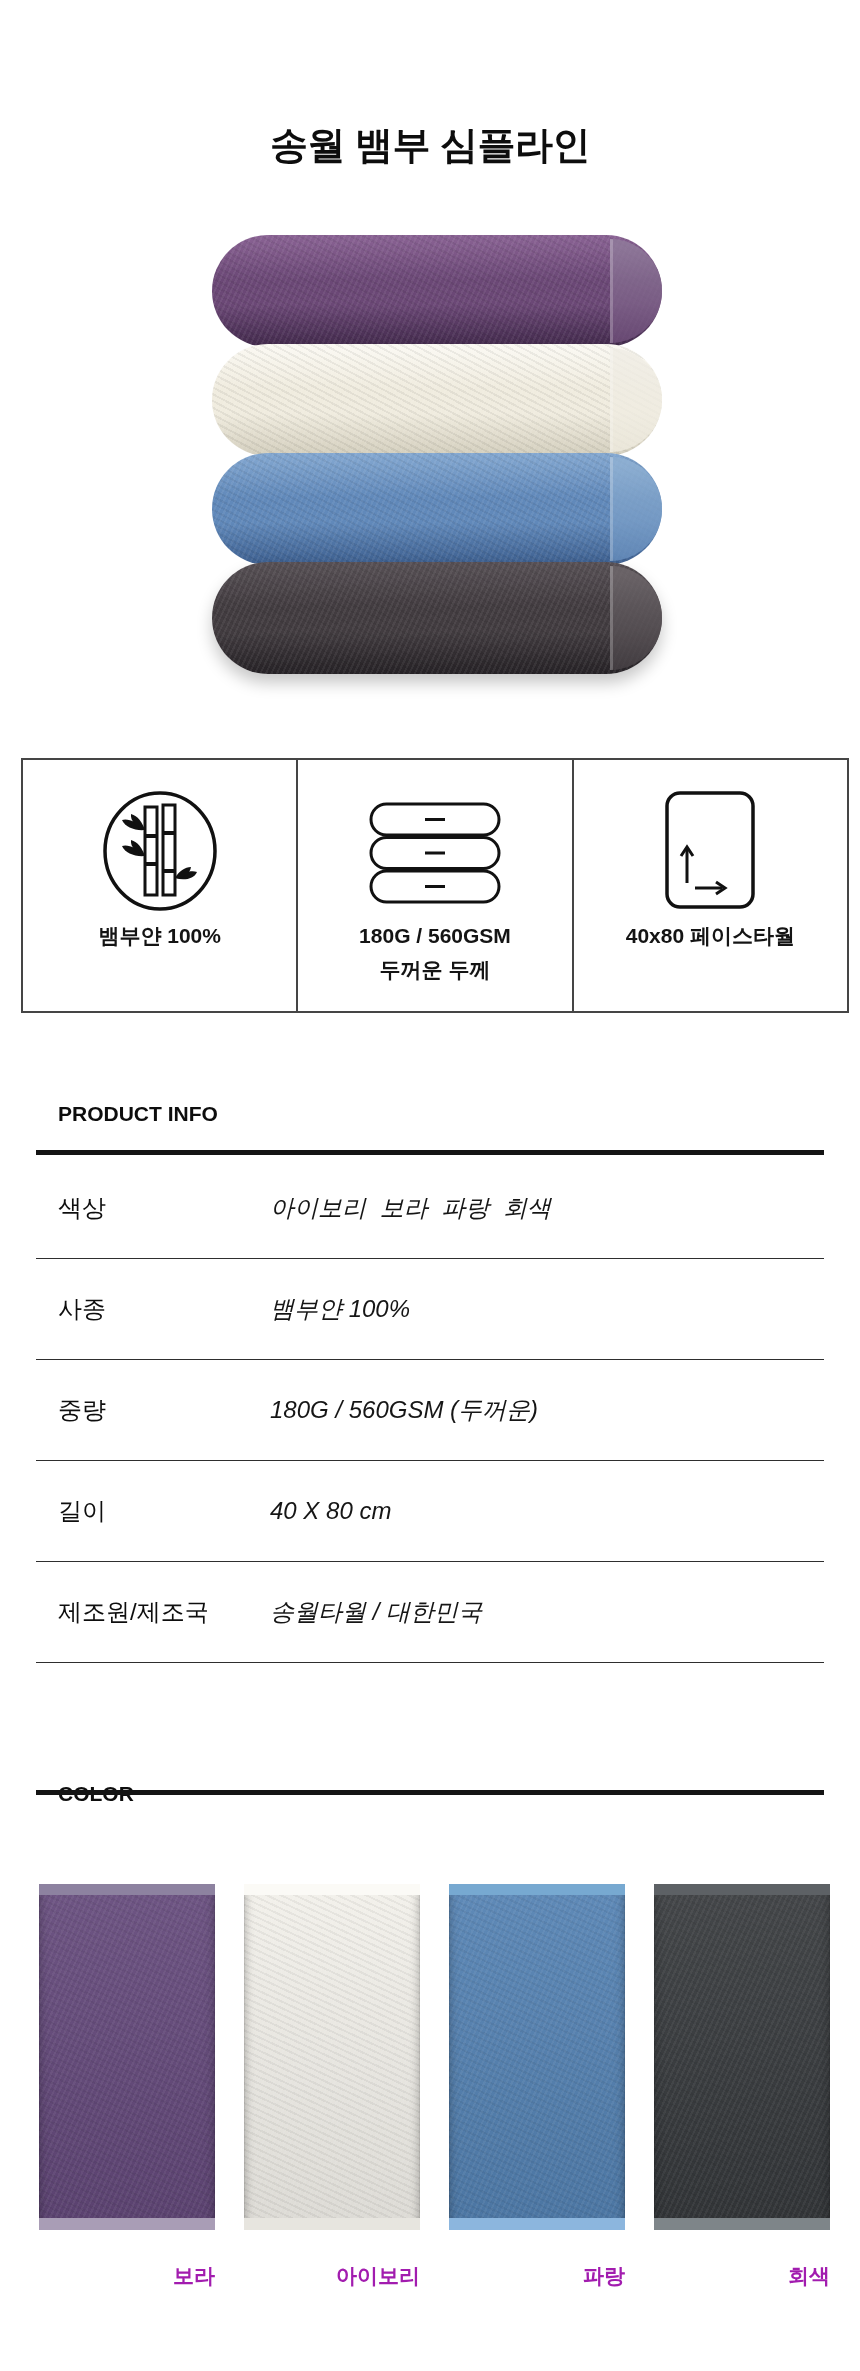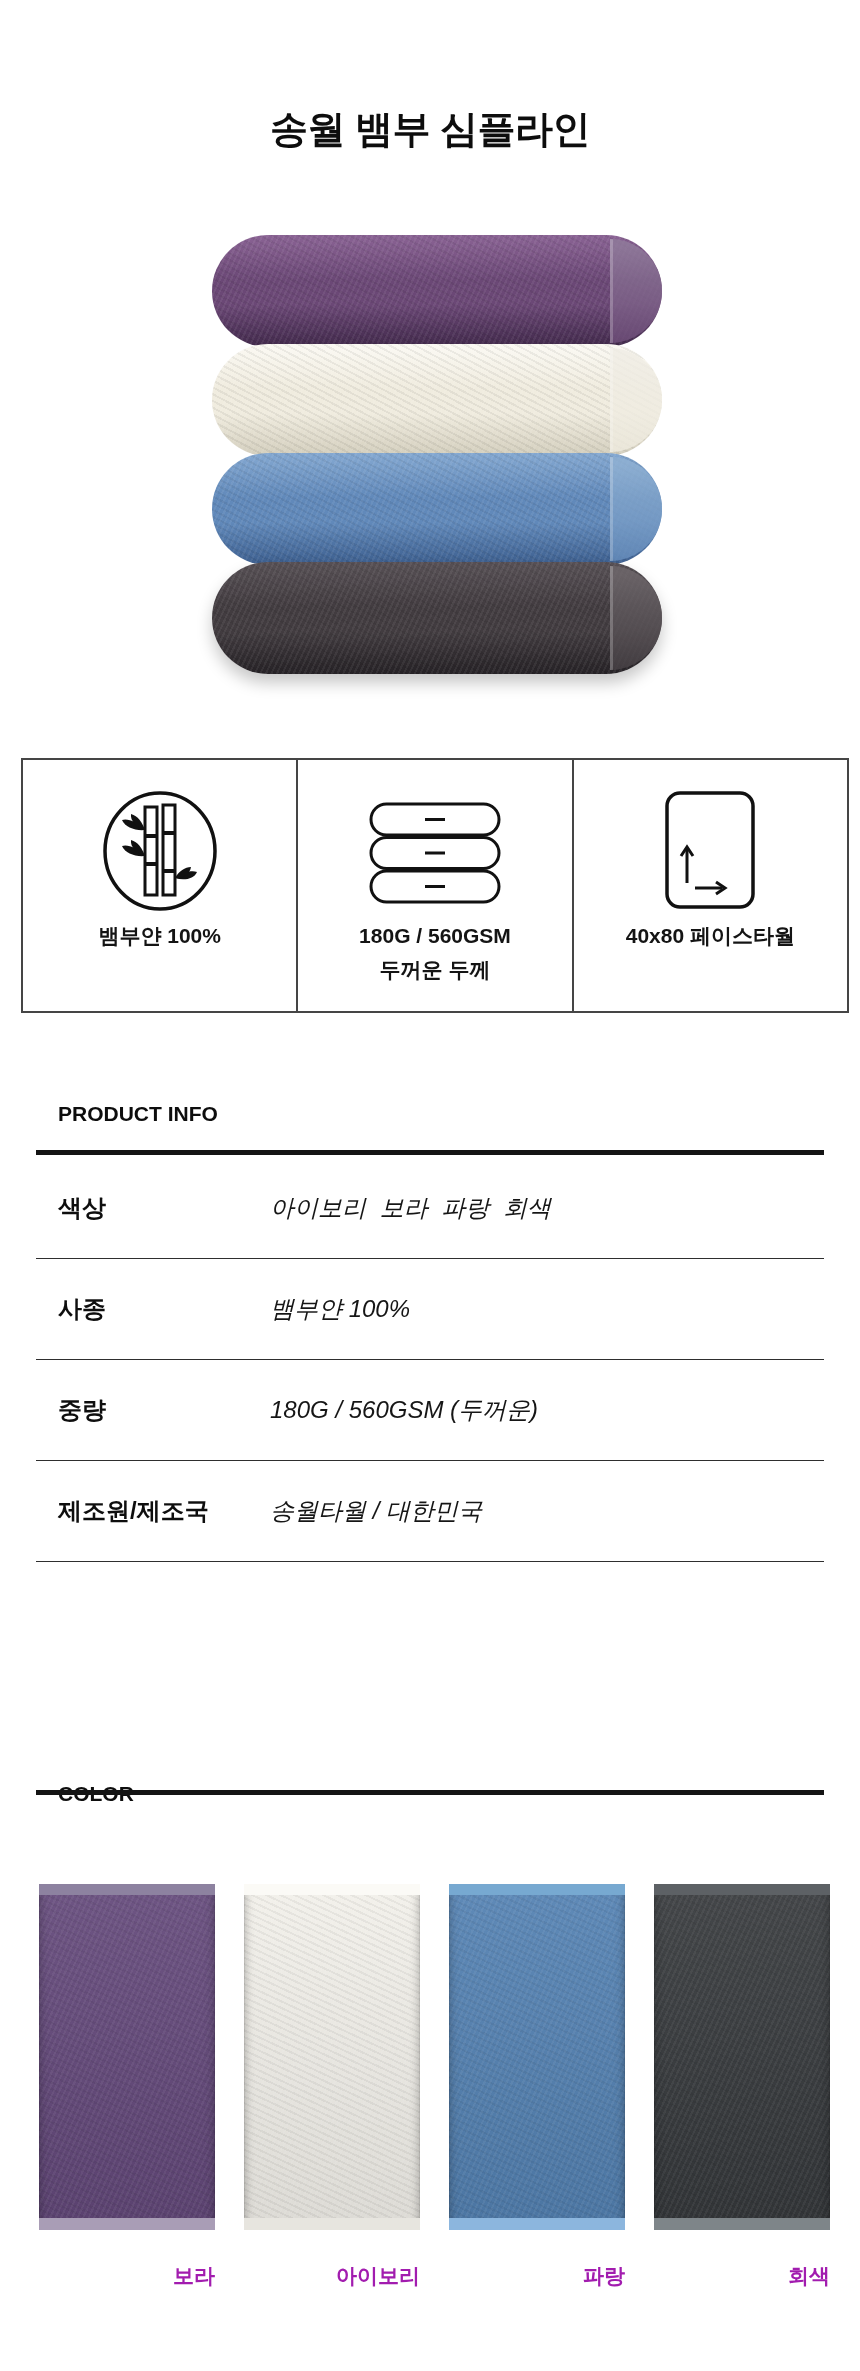--- a/index.html
+++ b/index.html
@@ -4,21 +4,21 @@
 <style>
   html,body{margin:0;padding:0;}
   body{
     width:860px;height:2371px;background:#ffffff;position:relative;overflow:hidden;
     font-family:"Liberation Sans","DejaVu Sans",sans-serif;color:#111;
   }
   .abs{position:absolute;}
 
   
   .page-title{
-    top:104px;left:0;width:860px;text-align:center;
+    top:120px;left:0;width:860px;text-align:center;
     font-size:38px;font-weight:700;letter-spacing:-0.5px;color:#0d0d0d;
   }
 
   
   .hero{top:235px;left:212px;width:450px;}
   .hero-towel{
     position:relative;height:112px;border-radius:58px;margin-top:-3px;
     background:
       repeating-linear-gradient(115deg, rgba(255,255,255,.06) 0 2px, transparent 2px 5px),
       repeating-linear-gradient(28deg, rgba(0,0,0,.06) 0 2px, transparent 2px 6px),
@@ -53,21 +53,21 @@
   .section-heading{left:58px;font-size:21px;font-weight:800;letter-spacing:0;color:#0d0d0d;}
   .heading-product{top:1102px;}
   .heading-color{top:1782px;text-align:right;}
   .thick-rule{left:36px;width:788px;height:5px;background:#141414;}
   .rule-product{top:1150px;}
   .rule-color{top:1790px;}
 
   
   .info-table{top:1158px;left:36px;width:788px;}
   .info-row{height:100px;display:flex;align-items:center;border-bottom:1px solid #2e2e2e;}
-  .info-label{width:234px;padding-left:22px;box-sizing:border-box;font-size:24px;font-weight:700;color:#0e0e0e;}
+  .info-label{width:234px;padding-left:22px;box-sizing:border-box;font-size:24px;font-weight:400;color:#0e0e0e;}
   .info-value{flex:1;font-size:24px;font-weight:400;color:#161616;font-style:italic;}
   .wide-words{word-spacing:7px;}
 
   
   .swatches{top:1884px;left:39px;width:791px;display:flex;gap:29px;}
   .swatch{
     position:relative;width:176px;height:346px;background:
       repeating-linear-gradient(115deg, rgba(255,255,255,.05) 0 2px, transparent 2px 5px),
       repeating-linear-gradient(25deg, rgba(0,0,0,.05) 0 2px, transparent 2px 6px),
       linear-gradient(180deg, rgba(255,255,255,.07), rgba(0,0,0,.09));
@@ -167,20 +167,24 @@
   </div>
   <div class="info-row">
     <div class="info-label">사종</div>
     <div class="info-value">뱀부얀 100%</div>
   </div>
   <div class="info-row">
     <div class="info-label">중량</div>
     <div class="info-value">180G / 560GSM (두꺼운)</div>
   </div>
   <div class="info-row">
+    <div class="info-label">길이</div>
+    <div class="info-value">40 X 80 cm</div>
+  </div>
+  <div class="info-row">
     <div class="info-label">제조원/제조국</div>
     <div class="info-value">송월타월 / 대한민국</div>
   </div>
 </div>
 
 <div class="abs section-heading heading-color">COLOR</div>
 <div class="abs thick-rule rule-color"></div>
 
 <div class="abs swatches">
   <div class="swatch" style="--body: #63487a; --bandTop: #8d82a0; --bandBottom: #a99db6;"></div>

